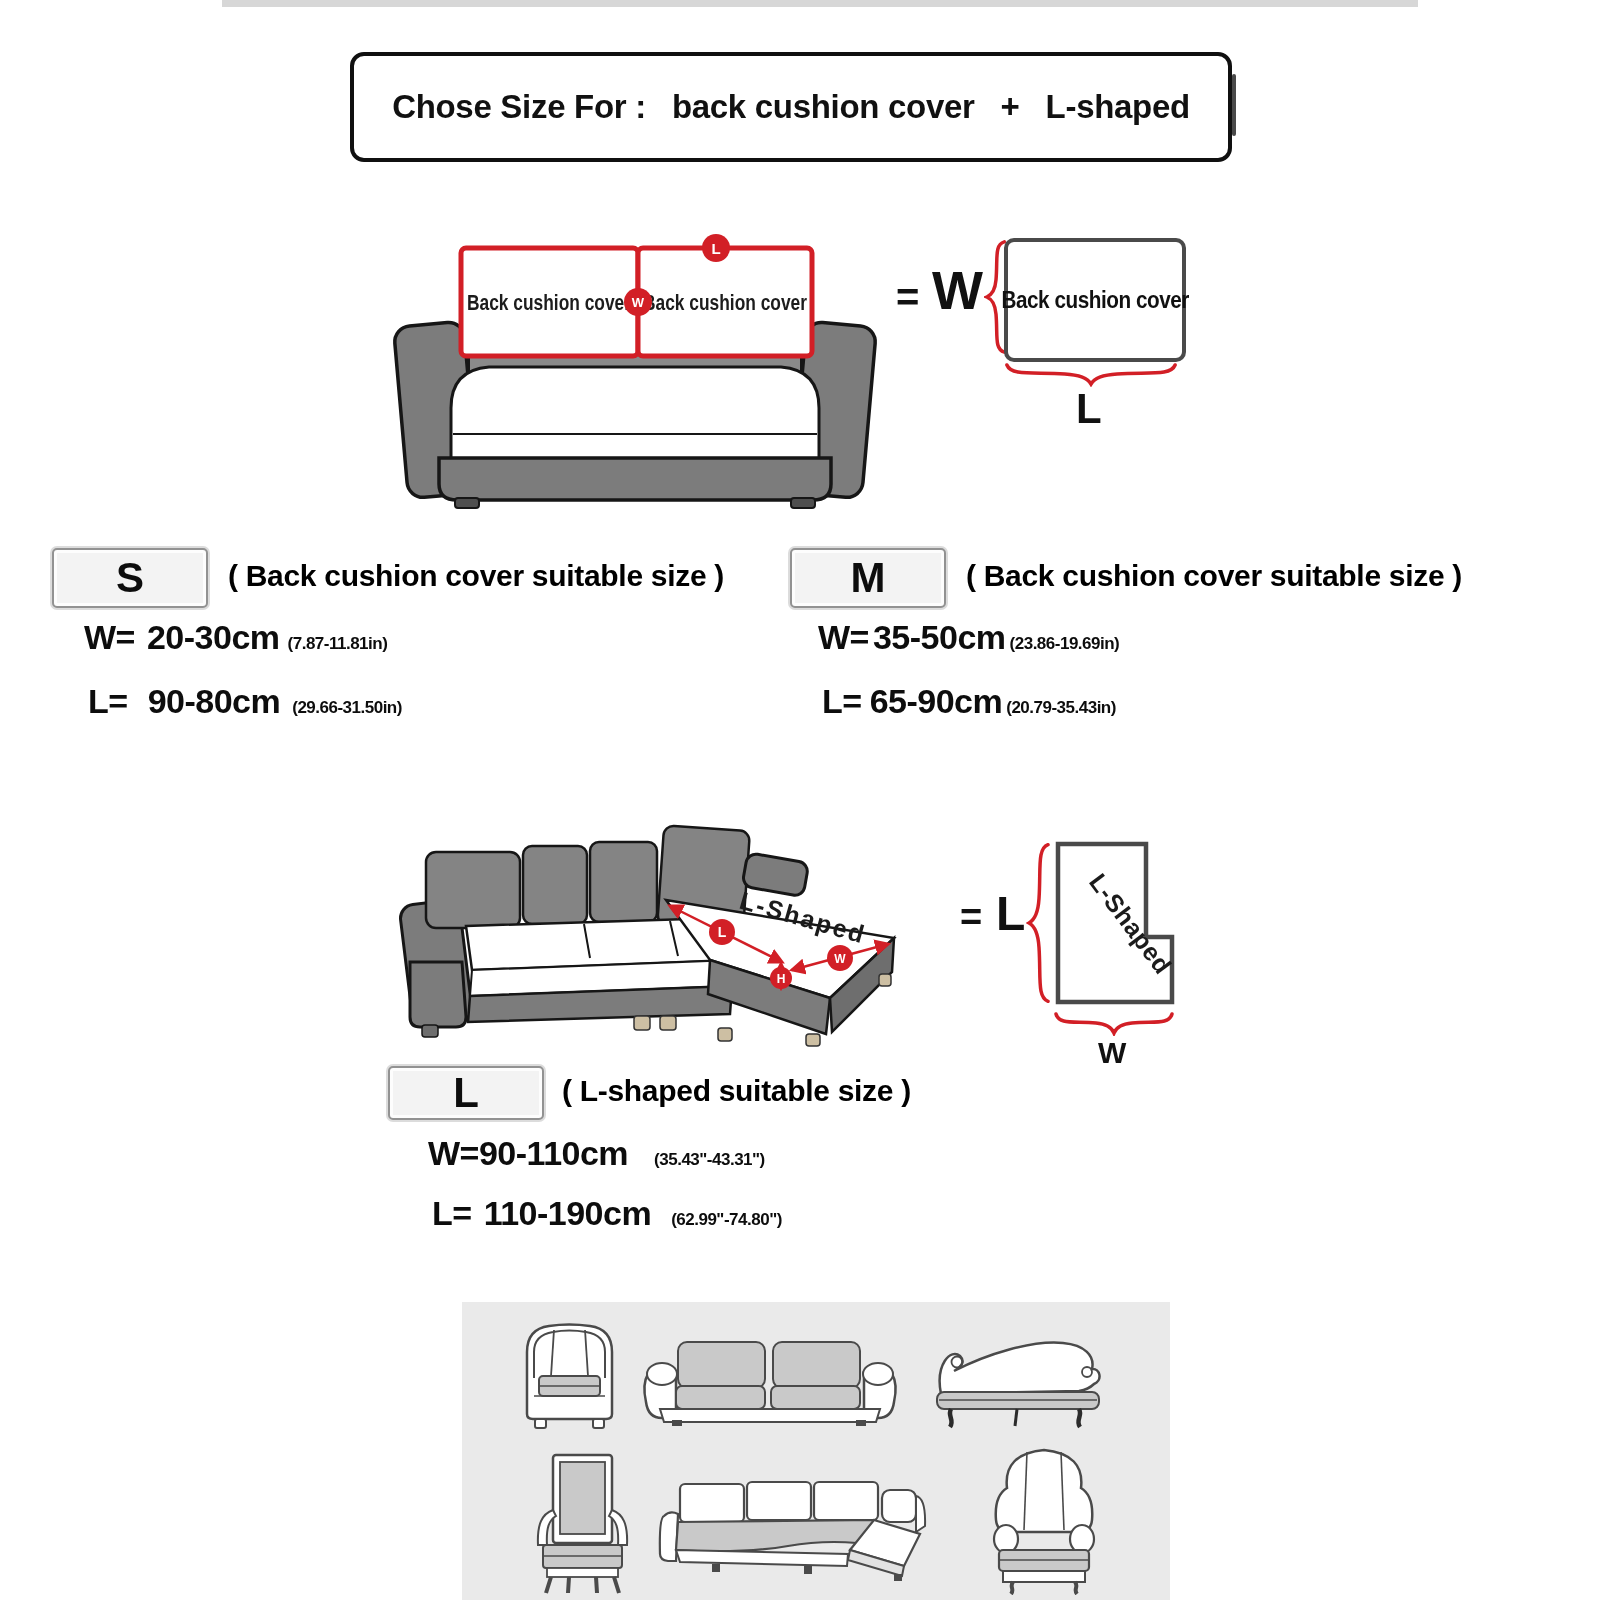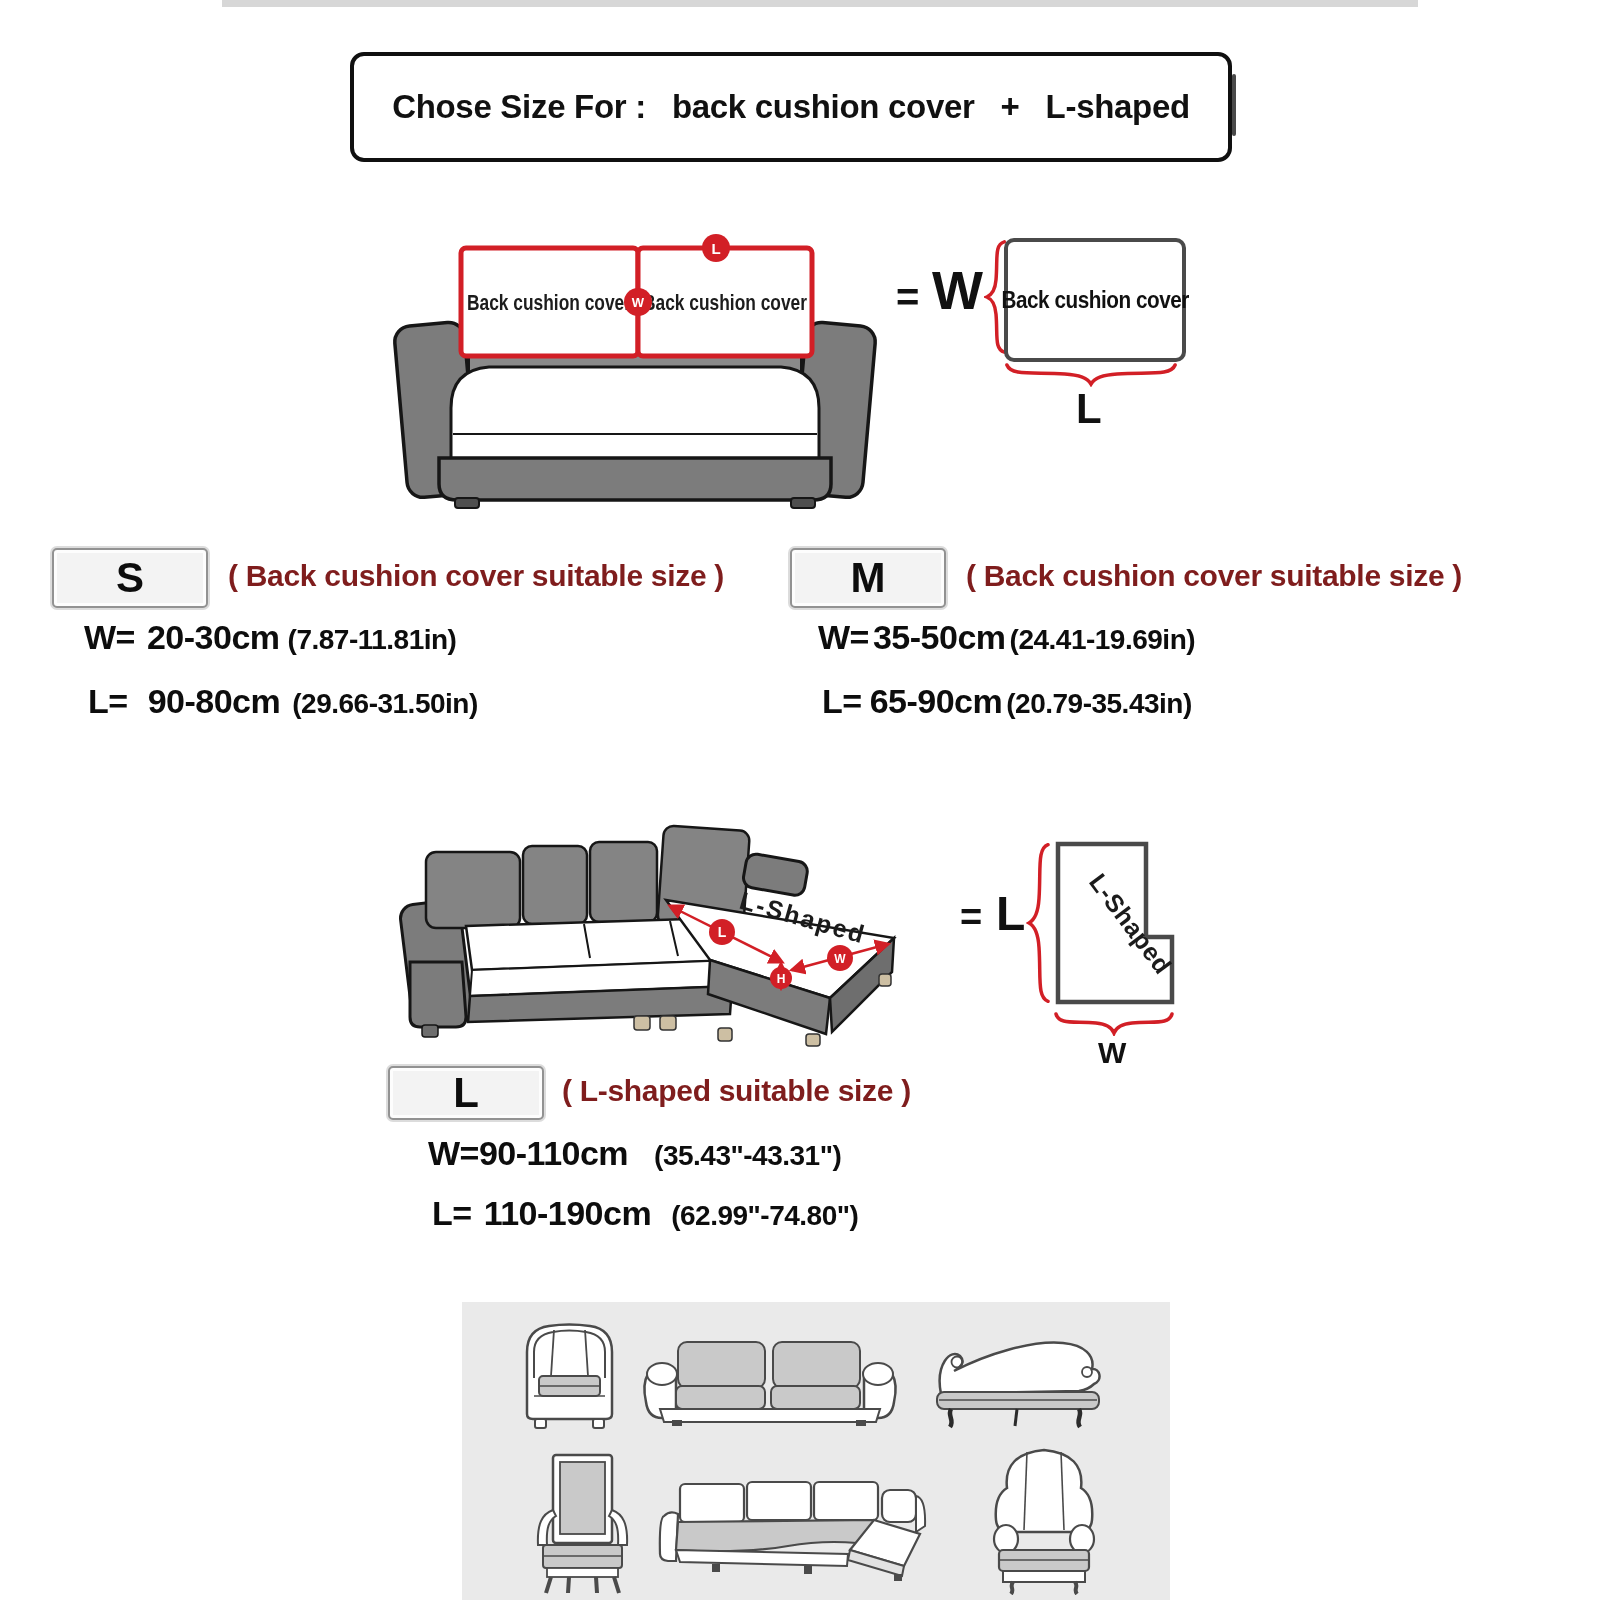--- a/index.html
+++ b/index.html
@@ -21,26 +21,26 @@
   .cushion-legend-box { position:absolute; border:4px solid #4a4a4a; border-radius:10px;
                         background:#fff; display:flex; align-items:center; justify-content:center; }
   .cushion-legend-box span { font-weight:bold; font-size:23px; letter-spacing:-0.5px;
                              transform:scaleX(0.9); white-space:nowrap; }
 
   .size-badge { position:absolute; background:#f3f3f3; border:2px solid #929292; border-radius:5px;
                 box-shadow:0 0 0 2px #dcdcdc, inset 0 0 0 3px #fdfdfd;
                 display:flex; align-items:center; justify-content:center;
                 font-size:42px; font-weight:bold; color:#0d0d0d; }
   .section-heading { position:absolute; font-weight:bold; font-size:30px; letter-spacing:-0.3px;
-                     display:flex; align-items:center; white-space:nowrap; color:#7f1d1d; }
+                     display:flex; align-items:center; white-space:nowrap; color:#000000; }
 
   .meas { position:absolute; display:flex; align-items:baseline; font-weight:bold;
           white-space:nowrap; color:#0d0d0d; }
   .meas .big { font-size:34px; letter-spacing:-0.5px; }
-  .meas .small { font-size:28px; letter-spacing:-0.5px; }
+  .meas .small { font-size:17px; letter-spacing:-0.5px; }
   .g4 { margin-left:4px;text-align:center; } .g8 { margin-left:8px; } .g12 { margin-left:12px; }
   .g14 { } .g20 { margin-left:20px; } .g26 { margin-left:26px; }
 
   .gallery { left:462px; top:1302px; width:708px; height:298px; background:#eaeaea; }
   .gallery svg { position:absolute; }
 
   svg text { font-family:"Liberation Sans", sans-serif; font-weight:bold; }
 </style>
 </head>
 <body>
@@ -114,21 +114,21 @@
     <span class="small g12">(29.66-31.50in)</span>
   </div>
 
   <div class="size-badge" style="left:790px; top:548px; width:152px; height:56px;">
     <span>M</span>
   </div>
   <div class="section-heading" style="left:966px; top:548px; height:56px;">( Back cushion cover suitable size )</div>
   <div class="meas" style="left:818px; top:618px;">
     <span class="big">W=</span>
     <span class="big g4">35-50cm</span>
-    <span class="small g4">(24.41-19.69in)</span>
+    <span class="small g4">(23.86-19.69in)</span>
   </div>
   <div class="meas" style="left:822px; top:682px;">
     <span class="big">L=</span>
     <span class="big g8">65-90cm</span>
     <span class="small g4">(20.79-35.43in)</span>
   </div>
 
   <svg class="abs" style="left:382px; top:812px;" width="558" height="235" viewBox="0 0 558 235">
     <defs>
       <marker id="arr" viewBox="0 0 10 10" refX="8" refY="5" markerWidth="6.5" markerHeight="6.5" orient="auto-start-reverse">

